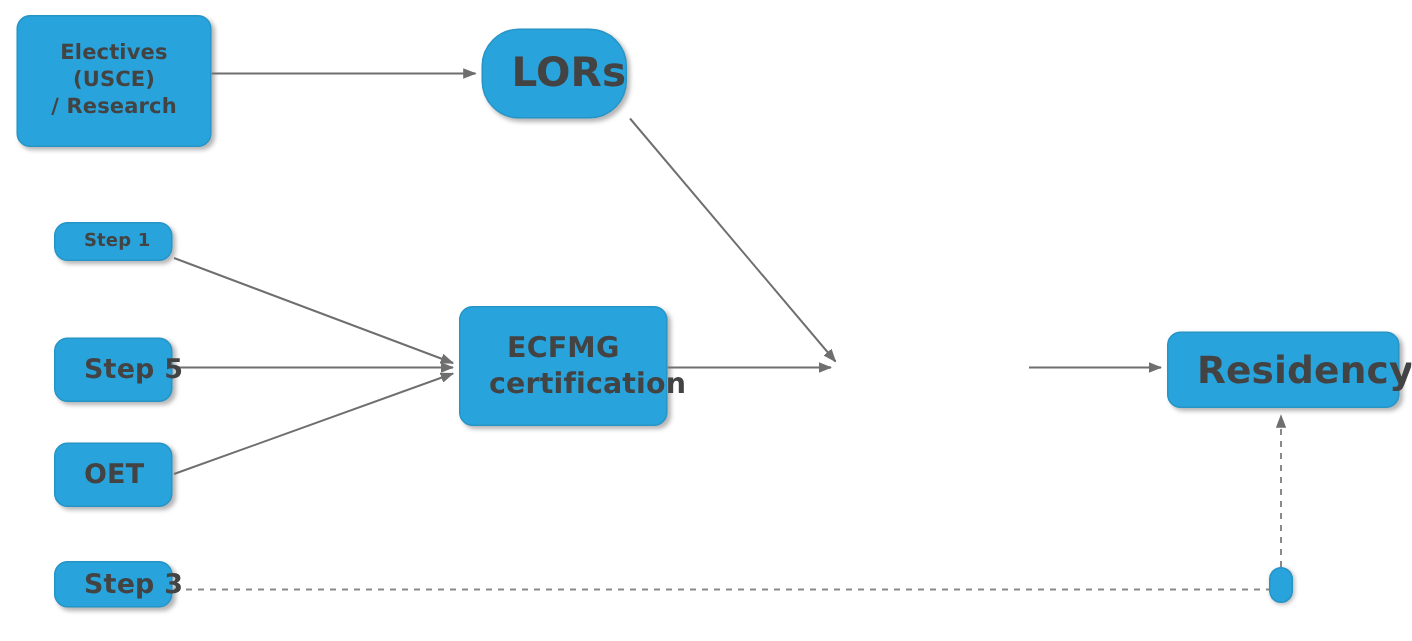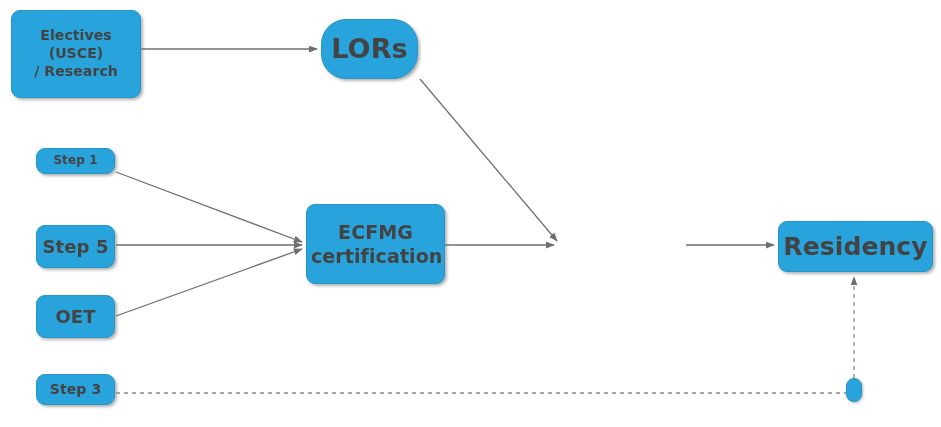--- a/index.html
+++ b/index.html
@@ -35,32 +35,32 @@
     justify-content: center;
     text-align: center;
     color: #434343;
     font-weight: bold;
     line-height: 1.28;
     letter-spacing: 0.1px;
     z-index: 2;
   }
   .node .lines {
     width: 100%;
-    padding: 0 4px;
+    padding: 0 19px;
     box-sizing: border-box;
   }
   .node .lines > div { white-space: nowrap; }
 
   
   #node-electives { left: 11px;  top: 10px;  width: 130px; height: 88px;  font-size: 14px; }
   #node-lors      { left: 321px; top: 19px;  width: 97px;  height: 60px;  font-size: 27px; border-radius: 25px; }
   #node-step1     { left: 36px;  top: 148px; width: 79px;  height: 26px;  font-size: 12px; }
   #node-step2     { left: 36px;  top: 225px; width: 79px;  height: 43px;  font-size: 18px; }
   #node-oet       { left: 36px;  top: 295px; width: 79px;  height: 43px;  font-size: 18px; }
-  #node-step3     { left: 36px;  top: 374px; width: 79px;  height: 31px;  font-size: 14px; justify-content: center; }
+  #node-step3     { left: 36px;  top: 374px; width: 79px;  height: 31px;  font-size: 18px; justify-content: center; }
   #node-ecfmg     { left: 306px; top: 204px; width: 139px; height: 80px;  font-size: 19px; }
   #node-apply     { left: 558px; top: 205px; width: 128px; height: 83px;  font-size: 21px; }
   #node-residency { left: 778px; top: 221px; width: 155px; height: 51px;  font-size: 25px; text-align: center; }
 
   #node-junction {
     left: 846px; top: 378px; width: 16px; height: 24px;
     border-radius: 8px;
     box-shadow: 1px 1px 3px rgba(120,120,120,0.55);
   }
 </style>

